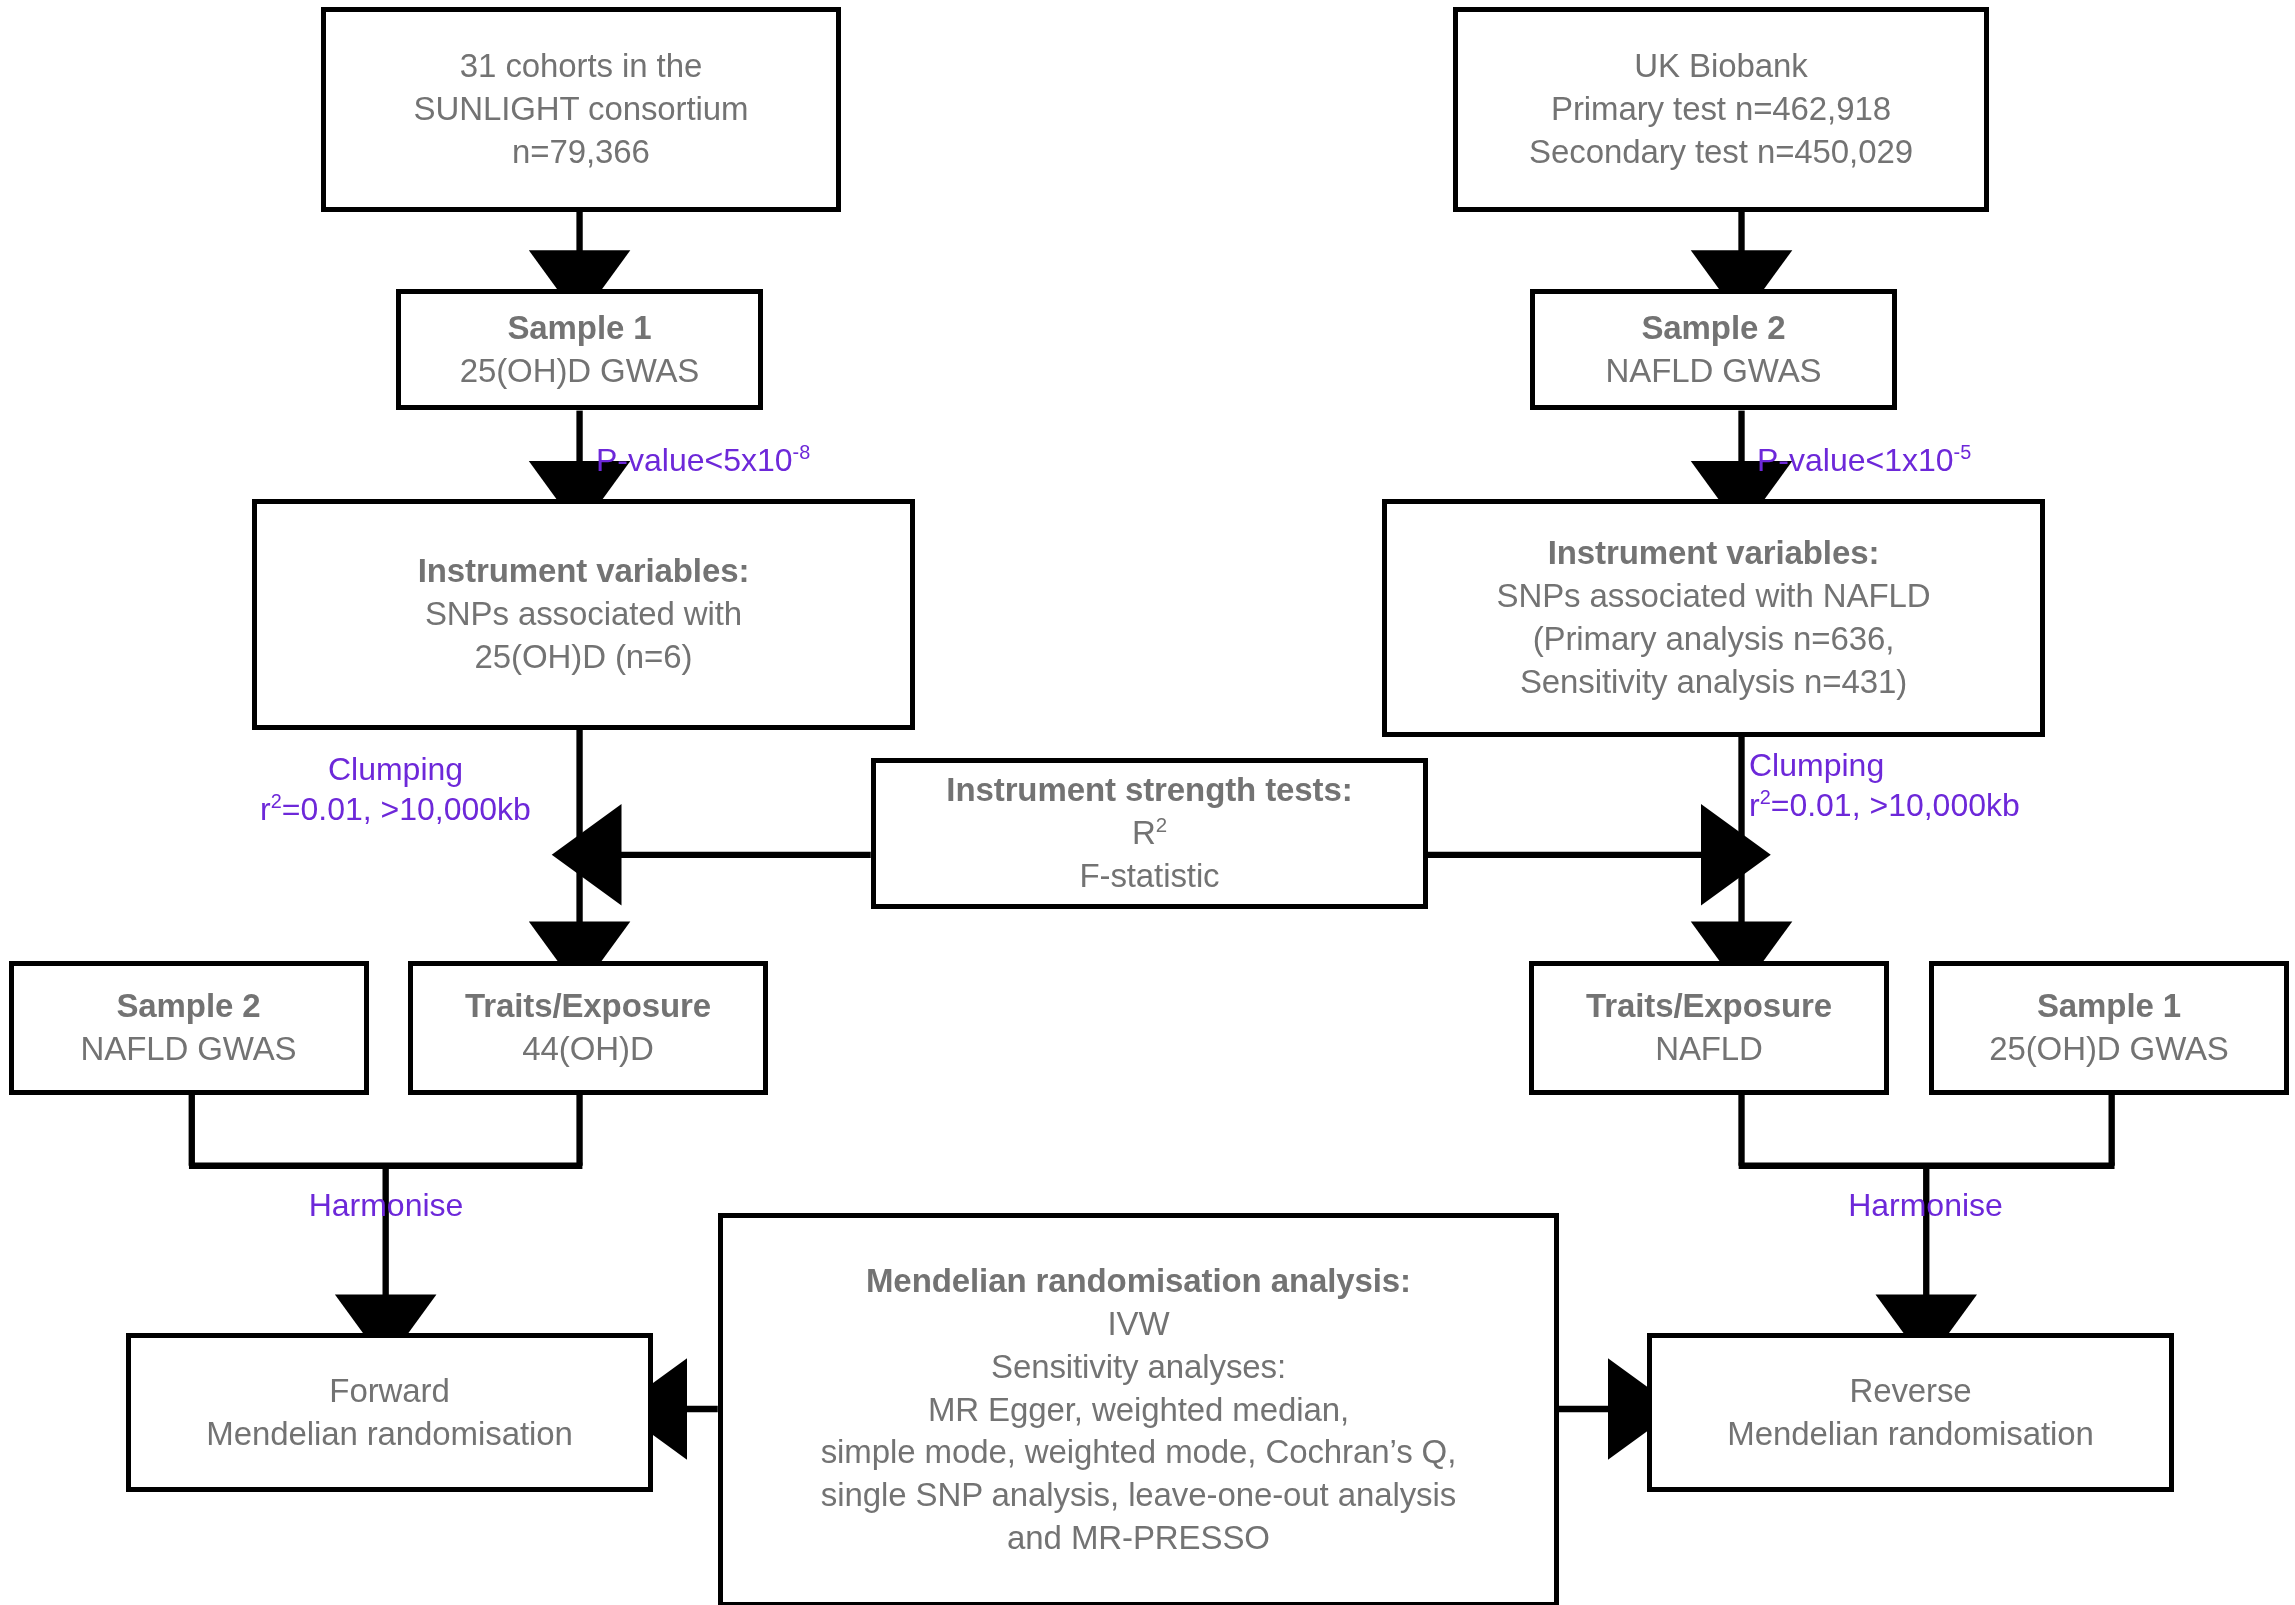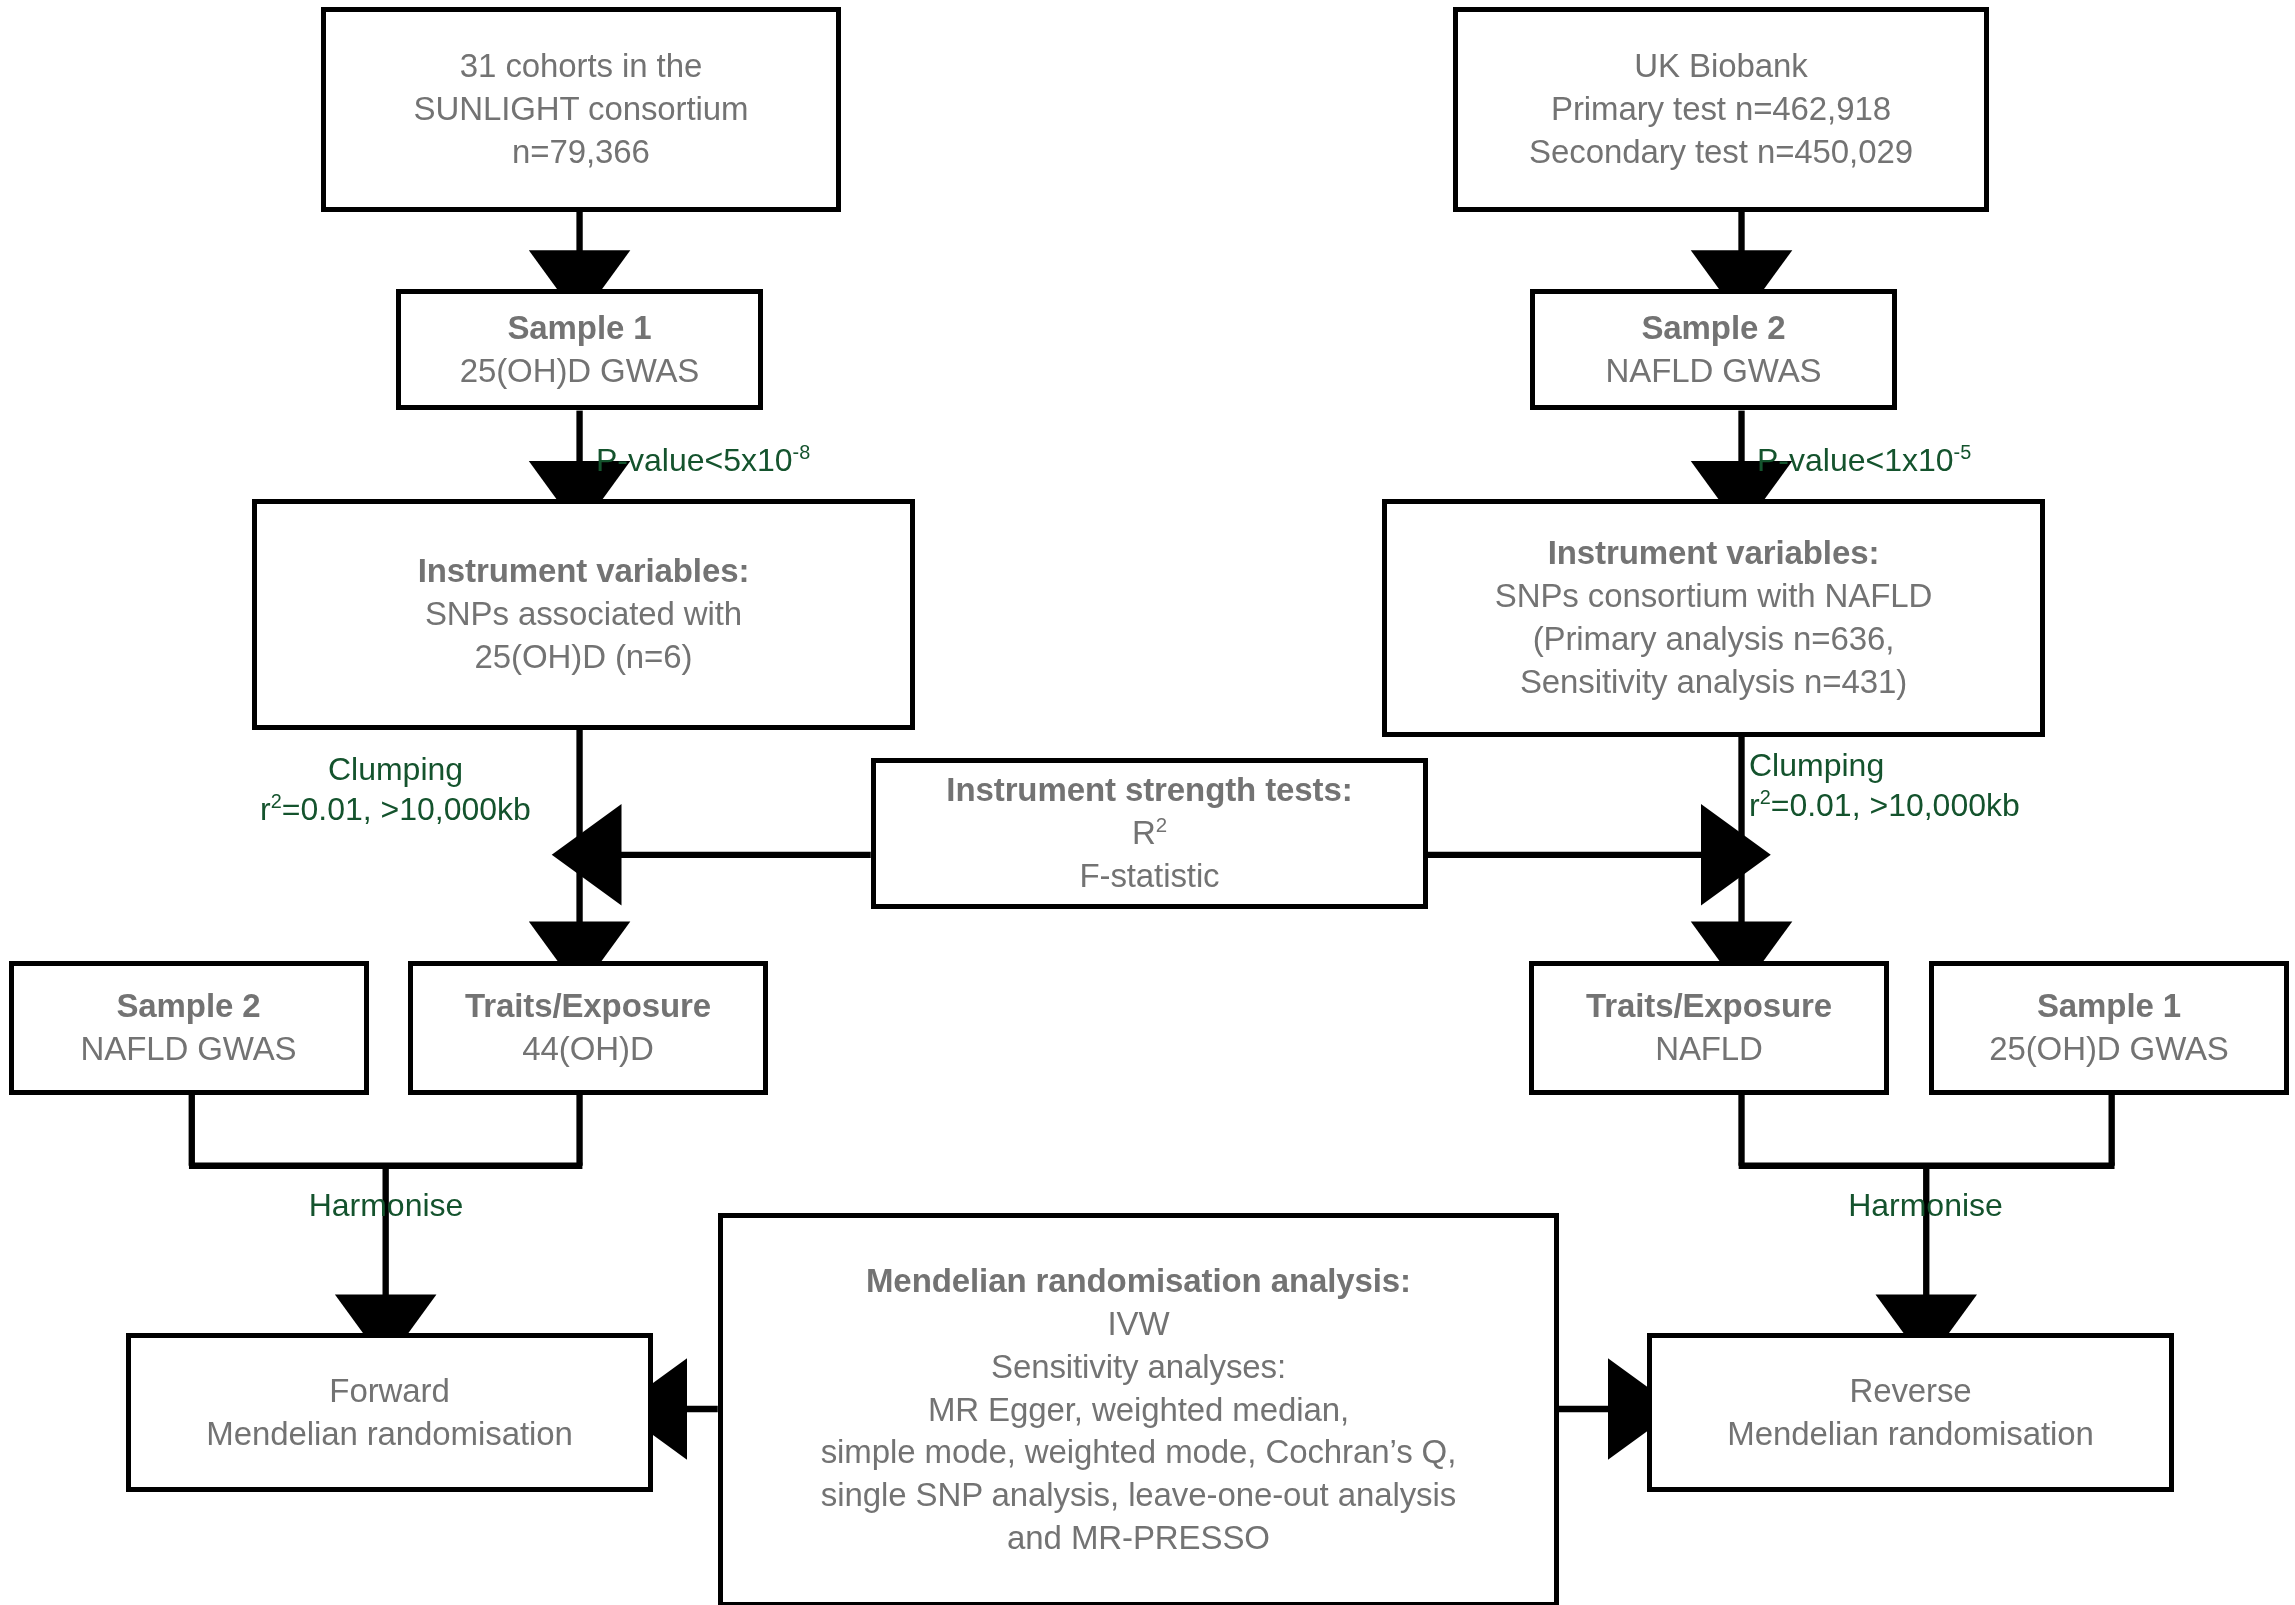--- a/index.html
+++ b/index.html
@@ -26,21 +26,21 @@
     color:#737373;
     font-size:33px;
     line-height:1.30;
     letter-spacing:-0.1px;
   }
   .node .ln{display:block;white-space:nowrap;}
   .node .bold{font-weight:bold;}
 
   .edgelabel{
     position:absolute;
-    color:#14532d;
+    color:#6d28d9;
     font-size:32px;
     line-height:1.24;
     white-space:nowrap;
     text-align:center;
   }
   sup{font-size:0.62em;vertical-align:super;line-height:0;}
 </style>
 </head>
 <body>
 
@@ -120,21 +120,21 @@
   </div>
 
   <div class="node" style="left:252px; top:499px; width:663px; height:231px;">
     <span class="ln bold">Instrument variables:</span>
     <span class="ln">SNPs associated with</span>
     <span class="ln">25(OH)D (n=6)</span>
   </div>
 
   <div class="node" style="left:1382px; top:499px; width:663px; height:238px;">
     <span class="ln bold">Instrument variables:</span>
-    <span class="ln">SNPs consortium with NAFLD</span>
+    <span class="ln">SNPs associated with NAFLD</span>
     <span class="ln">(Primary analysis n=636,</span>
     <span class="ln">Sensitivity analysis n=431)</span>
   </div>
 
   <div class="edgelabel" style="left:212px; top:750px; width:367px; text-align:center;">
     <div>Clumping</div>
     <div><span>r</span><sup>2</sup><span>=0.01, &gt;10,000kb</span></div>
   </div>
 
   <div class="edgelabel" style="left:1749px; top:746px; width:367px; text-align:left;">

